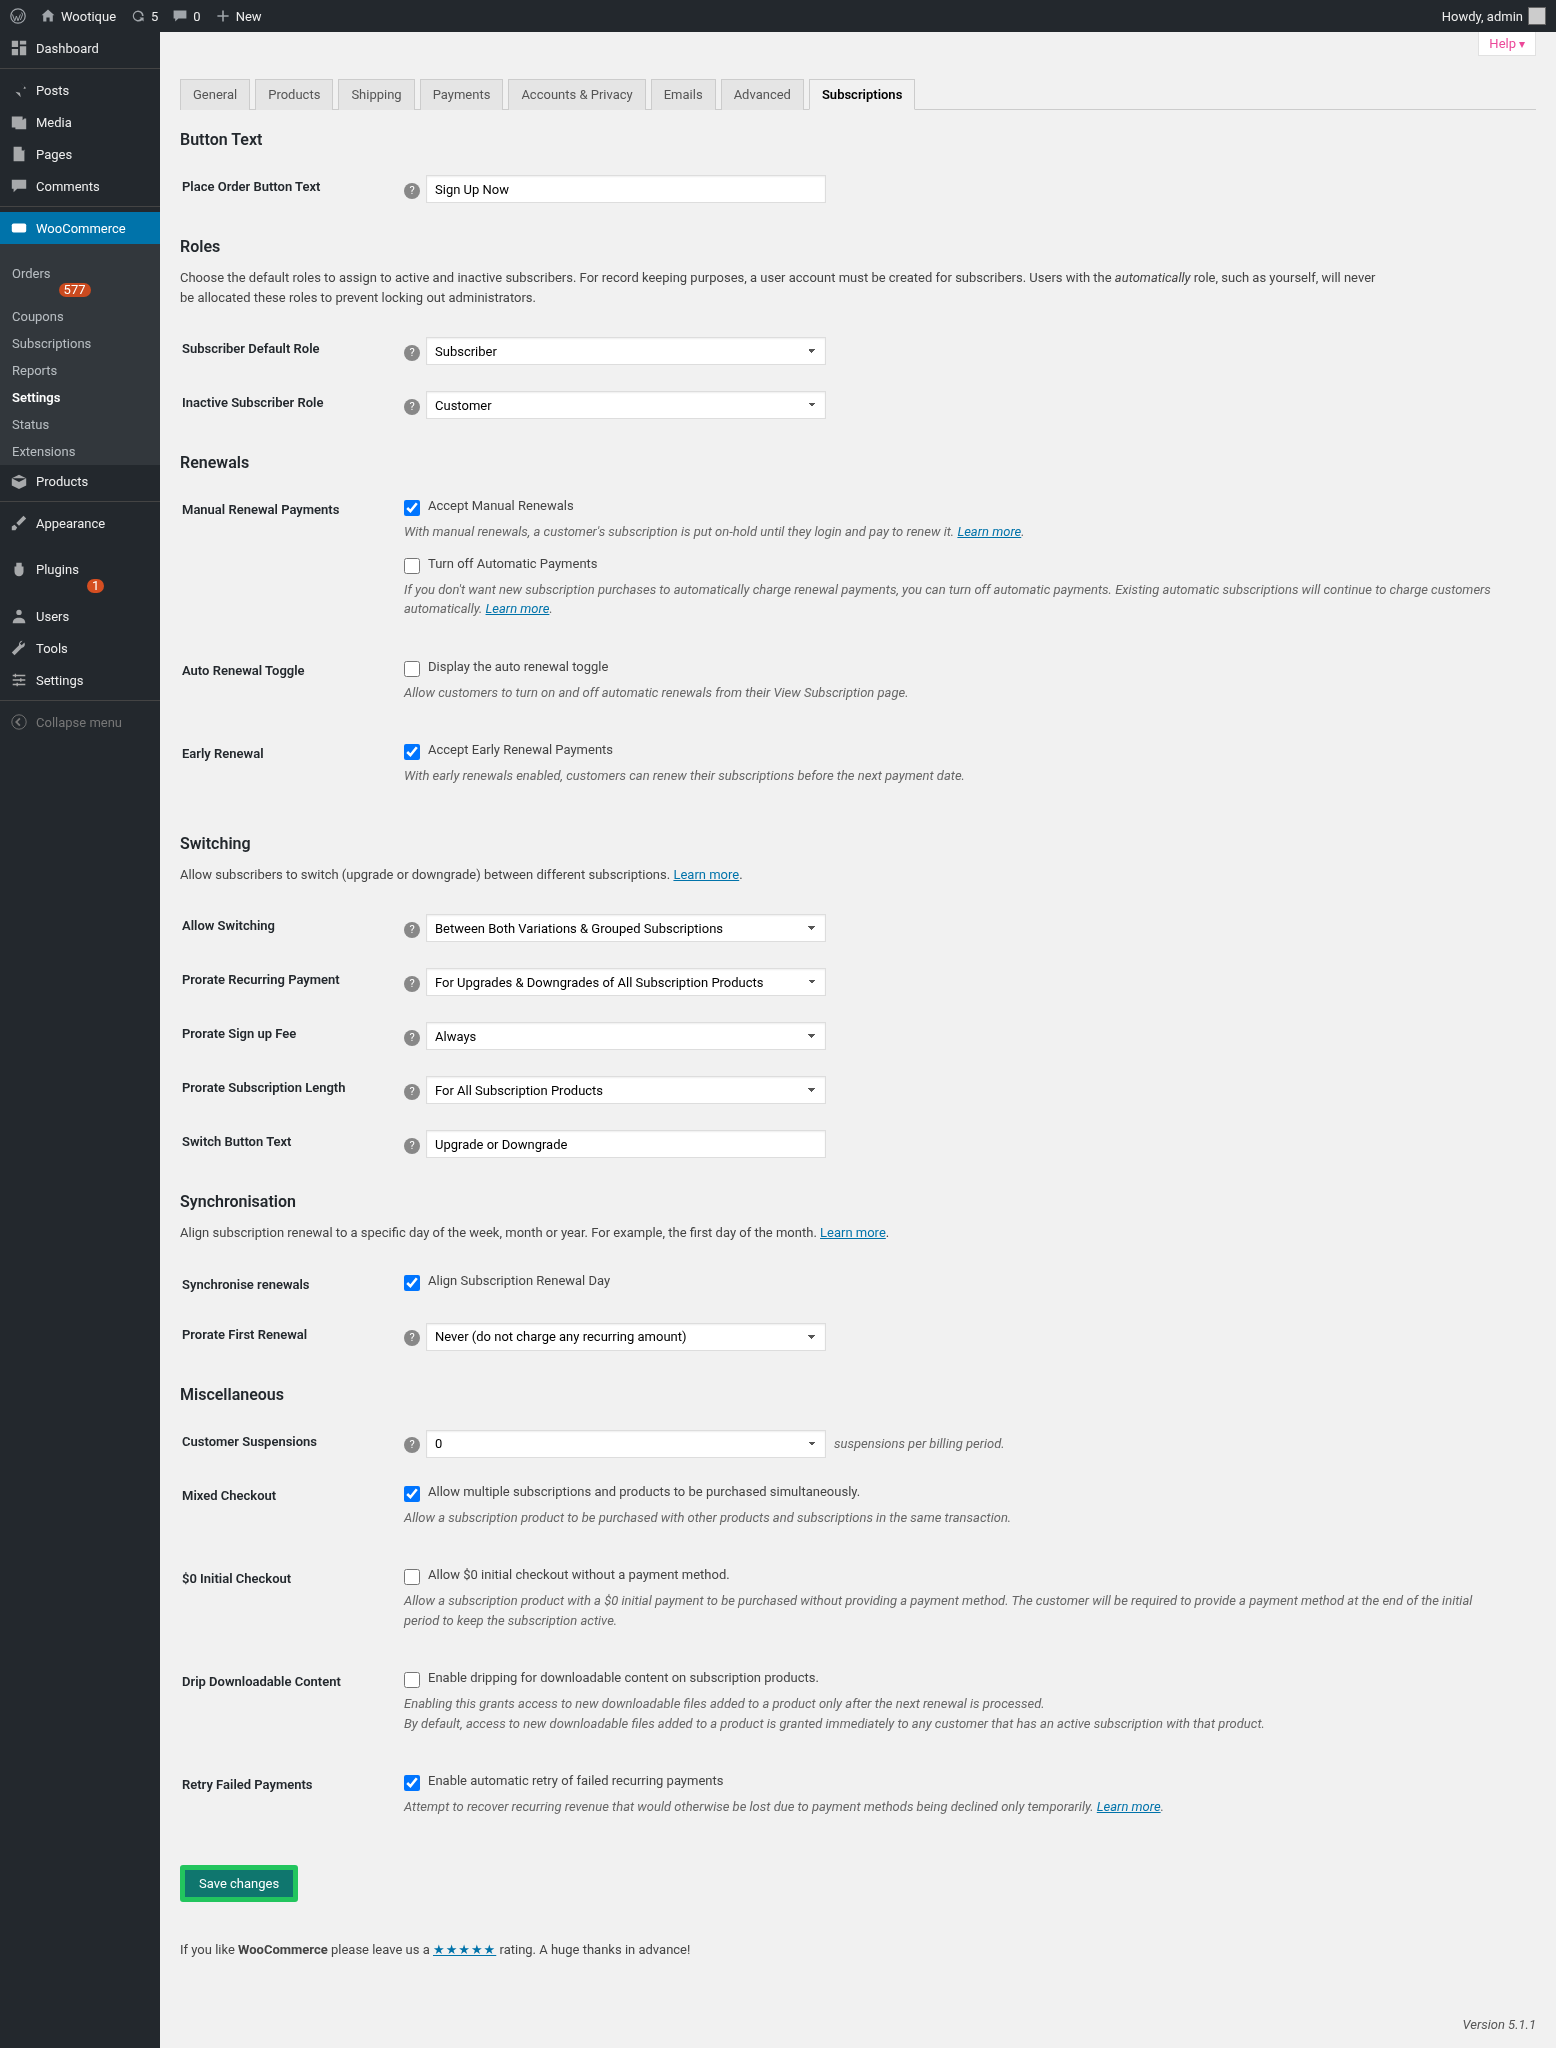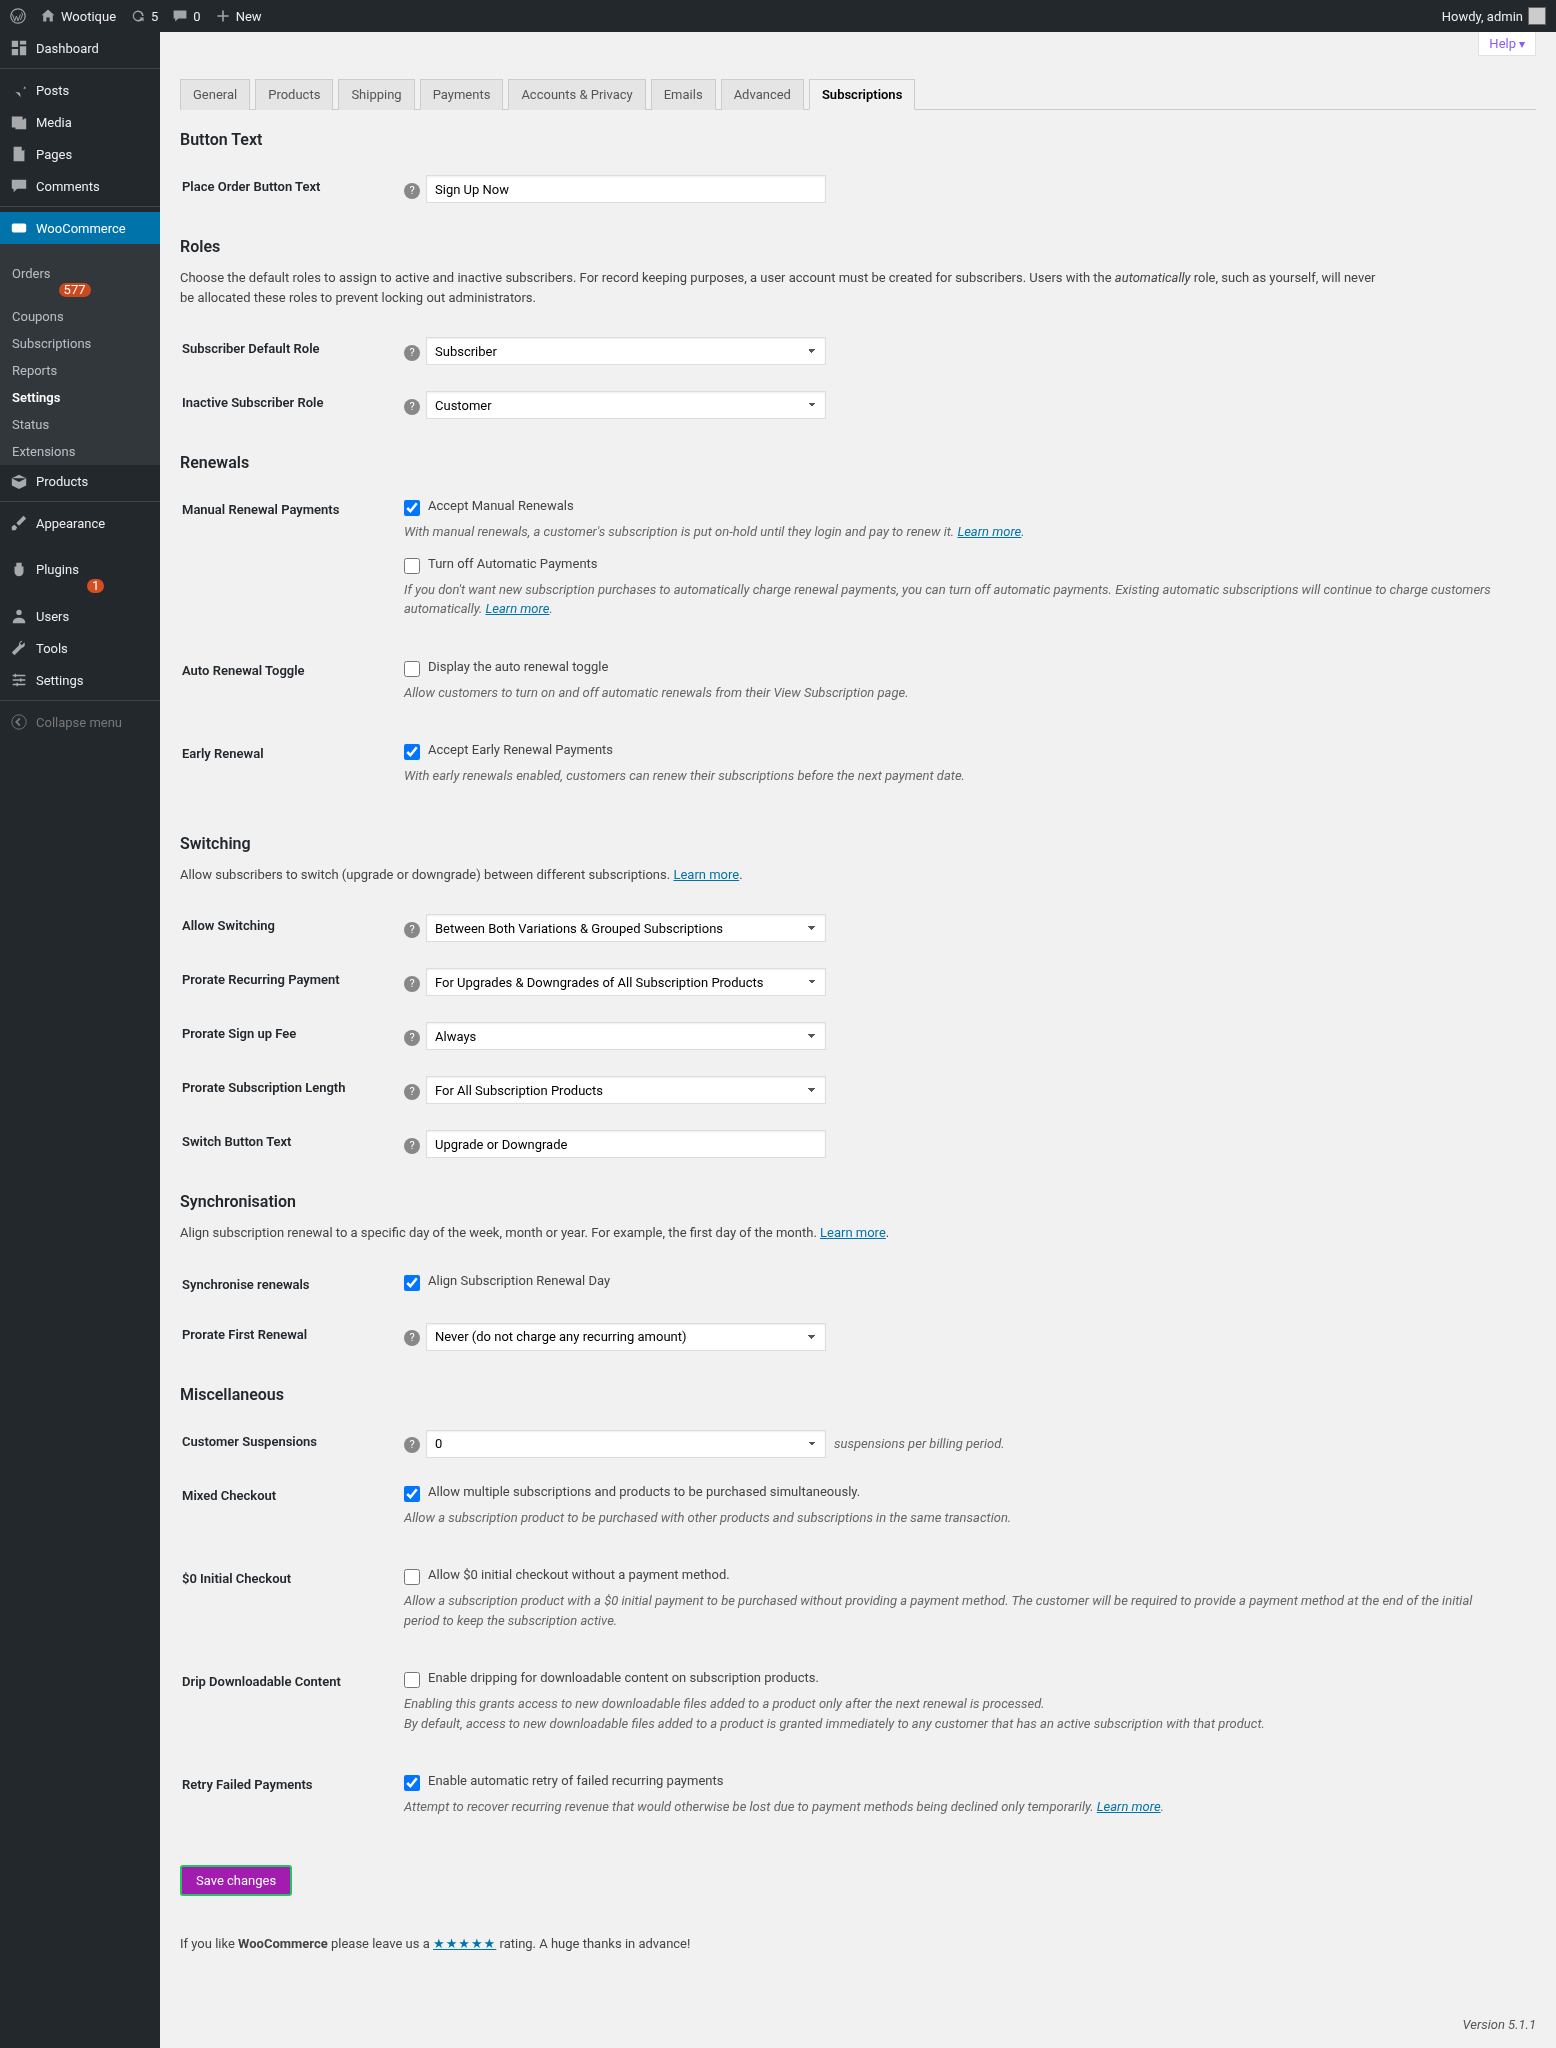--- a/index.html
+++ b/index.html
@@ -14,39 +14,39 @@
 #sidebar .item { display: flex; align-items: center; gap: 8px; padding: 7px 10px; color: #eee; font-size: 14px; position: relative; }
 #sidebar .item.sub { padding: 6px 12px; font-size: 13px; color: rgba(240,245,250,.7); background: #32373c; }
 #sidebar .item.sub.current { color: #fff; font-weight: 600; }
 #sidebar .item svg { width: 18px; height: 18px; fill: rgba(255,255,255,.6); }
 #sidebar .item.open { background: #0073aa; color: #fff; }
 #sidebar .item.open::after { content: ""; position: absolute; right: -8px; top: 50%; transform: translateY(-50%); border: 8px solid transparent; border-right-color: #f1f1f1; }
 #sidebar .badge { background: #ca4a1f; color: #fff; font-size: 13px; padding: 0 5px; border-radius: 9px; line-height: 14px; display: inline-block; margin-top: 33px; }
 #sidebar .badge.plugin { background: #d54e21; }
 #sidebar .sep { height: 5px; border-bottom: 1px solid #444; margin-bottom: 5px; }
 #content { flex: 1; padding: 0 20px 40px; position: relative; }
-.help-tab { position: absolute; right: 20px; top: 0; background: #fff; border: 1px solid #e1e1e1; border-top: 0; padding: 4px 10px; font-size: 12px; color: #8b5cf6; }
+.help-tab { position: absolute; right: 20px; top: 0; background: #fff; border: 1px solid #e1e1e1; border-top: 0; padding: 4px 10px; font-size: 12px; color: #ec4899; }
 .tabs { border-bottom: 1px solid #ccc; margin-top: 46px; display: flex; gap: 5px; }
 .tabs .tab { background: #e5e5e5; border: 1px solid #ccc; border-bottom: 0; padding: 7px 12px; font-size: 13px; color: #555; position: relative; top: 1px; }
 .tabs .tab.active { background: #f1f1f1; border-bottom: 1px solid #f1f1f1; color: #000; font-weight: 600; }
 h2.sect { font-size: 16px; font-weight: 600; margin: 20px 0 12px; color: #23282d; }
 p.desc { font-size: 13px; color: #444; line-height: 1.5; margin-bottom: 16px; max-width: 1200px; }
 p.desc a { color: #0073aa; text-decoration: underline; }
 .form-table { width: 100%; }
 .form-table th { text-align: left; width: 220px; font-weight: 600; font-size: 13px; padding: 16px 10px 16px 0; vertical-align: top; color: #23282d; }
 .form-table td { padding: 12px 0; vertical-align: top; }
 .hint-icon { display: inline-block; width: 16px; height: 16px; background: #888; color: #fff; border-radius: 50%; text-align: center; line-height: 16px; font-size: 11px; margin-right: 6px; }
 input.txt, select { width: 400px; padding: 4px 8px; border: 1px solid #ddd; background: #fff; box-shadow: inset 0 1px 2px rgba(0,0,0,.07); font-size: 13px; height: 28px; }
 select { -webkit-appearance: none; appearance: none; padding-right: 24px; background-image: linear-gradient(45deg, transparent 50%, #555 50%), linear-gradient(135deg, #555 50%, transparent 50%); background-position: calc(100% - 13px) 11px, calc(100% - 9px) 11px; background-size: 4px 4px; background-repeat: no-repeat; }
 label.chk { display: flex; gap: 8px; align-items: flex-start; font-size: 13px; margin-bottom: 6px; }
 label.chk input { margin-top: 2px; width: 16px; height: 16px; }
 .subdesc { font-style: italic; color: #666; font-size: 13px; line-height: 1.5; margin: 2px 0 14px 0; max-width: 1100px; }
 .subdesc a { color: #0073aa; text-decoration: underline; }
 .inline-note { font-style: italic; color: #666; font-size: 13px; margin-left: 8px; }
-.save-btn { background: #a21caf; border: 2px solid #22c55e; color: #fff; padding: 6px 14px; border-radius: 3px; font-size: 13px; cursor: pointer; margin-top: 20px; }
+.save-btn { background: #0f766e; border: 5px solid #22c55e; color: #fff; padding: 6px 14px; border-radius: 3px; font-size: 13px; cursor: pointer; margin-top: 20px; }
 .footer-note { margin-top: 40px; font-size: 13px; color: #444; }
 .footer-note a { color: #0073aa; text-decoration: underline; }
 .stars { color: #0073aa; letter-spacing: 1px; }
 .version { position: absolute; right: 20px; bottom: 16px; font-size: 13px; font-style: italic; color: #555; }
 </style>
 </head>
 <body>
 
 <div id="adminbar">
   <div class="left">

